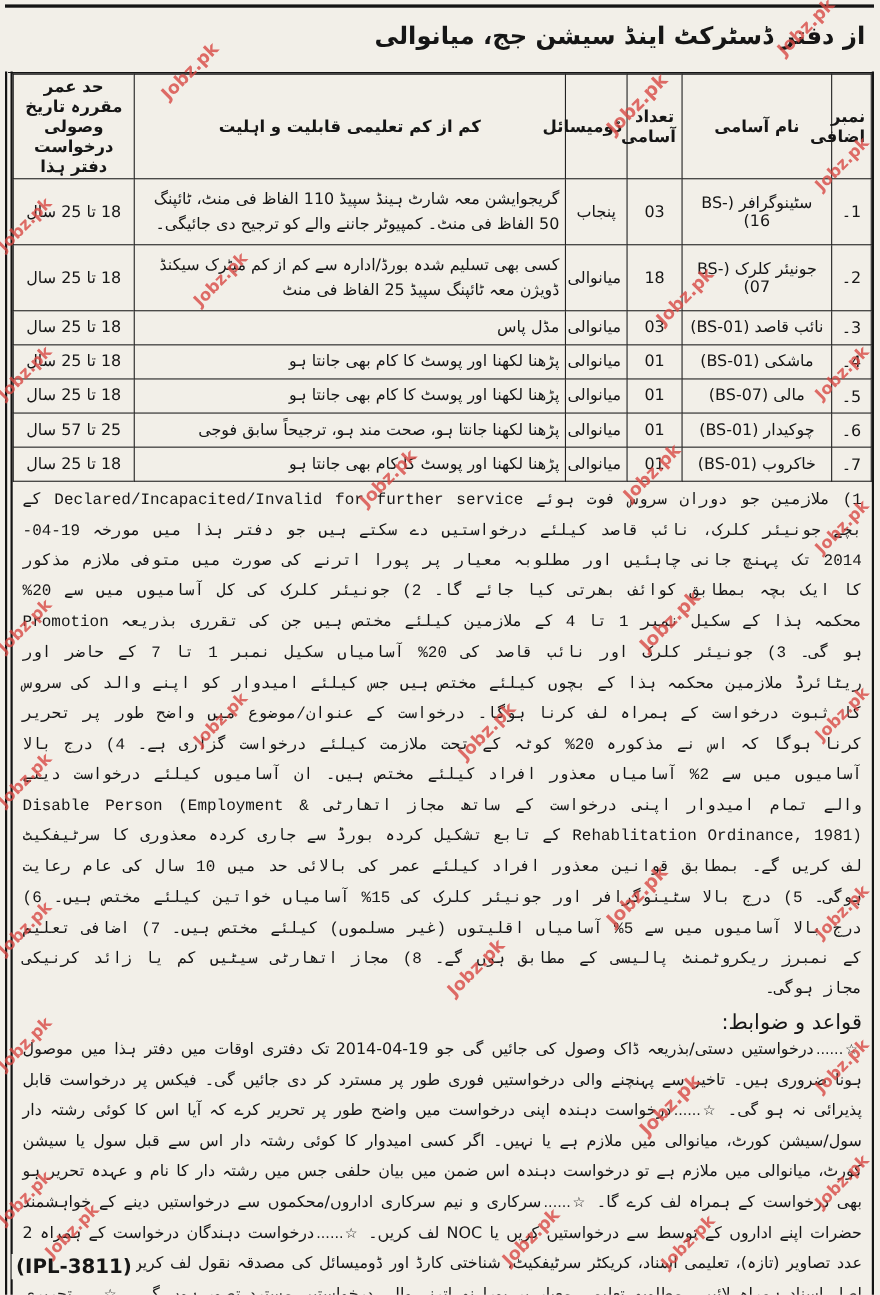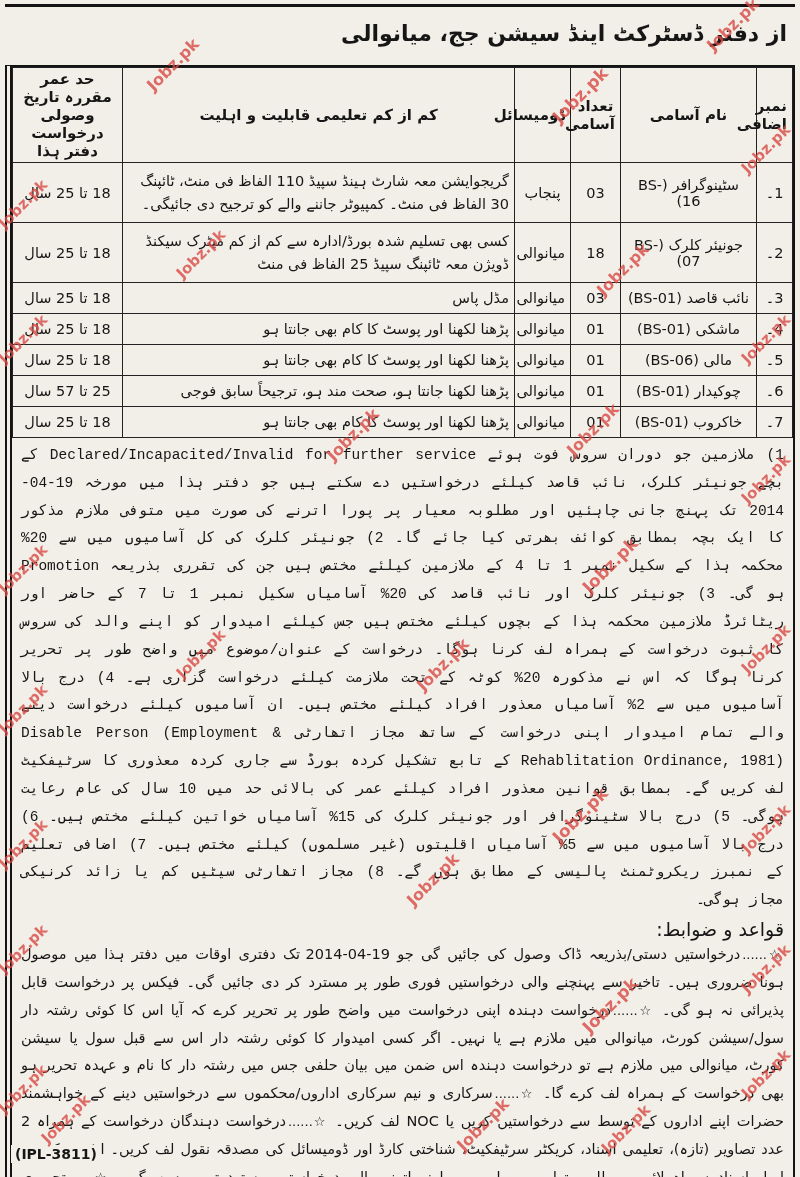--- a/index.html
+++ b/index.html
@@ -34,21 +34,21 @@
   .ctr { text-align:center; }
   .qual { text-align:right; line-height:1.55; }
   tr.tall td { height:60px; }
   tr.short td { height:31px; }
 
   .notes { padding:4px 9px 2px 9px; font-size:14.5px; line-height:1.92; text-align:justify;font-family:Liberation Mono, monospace; }
   .notes, .rules { word-spacing:1px; }
   .rules-heading { font-size:19px; font-weight:normal; padding:1px 9px 0 0; }
   .rules { padding:1px 9px 3px 9px; font-size:14.5px; line-height:1.92; text-align:justify; }
   .rules .star { color:#161616; font-size:13px; padding:0 2px; white-space:nowrap; }
-  .ipl { position:absolute; bottom:8px; left:6px; font-size:14px; font-weight:bold; background:#f2efe8; padding:1px 4px; direction:ltr; }
+  .ipl { position:absolute; bottom:8px; left:6px; font-size:18px; font-weight:bold; background:#f2efe8; padding:1px 4px; direction:ltr; }
 
   
   .wm {
     position:absolute; color:#d94a45; opacity:.8; font-weight:bold;
     transform:rotate(-45deg); pointer-events:none; direction:ltr;
     font-family:"DejaVu Sans", sans-serif; z-index:5; white-space:nowrap;
   }
 </style>
 </head>
 <body>
@@ -80,21 +80,21 @@
           <th>کم از کم تعلیمی قابلیت و اہلیت</th>
           <th>حد عمر مقررہ تاریخ وصولی درخواست دفتر ہذا</th>
         </tr>
       </thead>
       <tbody>
         <tr class="tall">
           <td class="ctr">1۔</td>
           <td class="ctr">سٹینوگرافر (BS-16)</td>
           <td class="ctr">03</td>
           <td class="ctr">پنجاب</td>
-          <td class="qual">گریجوایشن معہ شارٹ ہینڈ سپیڈ 110 الفاظ فی منٹ، ٹائپنگ 30 الفاظ فی منٹ۔ کمپیوٹر جاننے والے کو ترجیح دی جائیگی۔</td>
+          <td class="qual">گریجوایشن معہ شارٹ ہینڈ سپیڈ 110 الفاظ فی منٹ، ٹائپنگ 50 الفاظ فی منٹ۔ کمپیوٹر جاننے والے کو ترجیح دی جائیگی۔</td>
           <td class="ctr">18 تا 25 سال</td>
         </tr>
         <tr class="tall">
           <td class="ctr">2۔</td>
           <td class="ctr">جونیئر کلرک (BS-07)</td>
           <td class="ctr">18</td>
           <td class="ctr">میانوالی</td>
           <td class="qual">کسی بھی تسلیم شدہ بورڈ/ادارہ سے کم از کم میٹرک سیکنڈ ڈویژن معہ ٹائپنگ سپیڈ 25 الفاظ فی منٹ</td>
           <td class="ctr">18 تا 25 سال</td>
         </tr>
@@ -109,21 +109,21 @@
         <tr class="short">
           <td class="ctr">4۔</td>
           <td class="ctr">ماشکی (BS-01)</td>
           <td class="ctr">01</td>
           <td class="ctr">میانوالی</td>
           <td class="qual">پڑھنا لکھنا اور پوسٹ کا کام بھی جانتا ہو</td>
           <td class="ctr">18 تا 25 سال</td>
         </tr>
         <tr class="short">
           <td class="ctr">5۔</td>
-          <td class="ctr">مالی (BS-06)</td>
+          <td class="ctr">مالی (BS-07)</td>
           <td class="ctr">01</td>
           <td class="ctr">میانوالی</td>
           <td class="qual">پڑھنا لکھنا اور پوسٹ کا کام بھی جانتا ہو</td>
           <td class="ctr">18 تا 25 سال</td>
         </tr>
         <tr class="short">
           <td class="ctr">6۔</td>
           <td class="ctr">چوکیدار (BS-01)</td>
           <td class="ctr">01</td>
           <td class="ctr">میانوالی</td>

